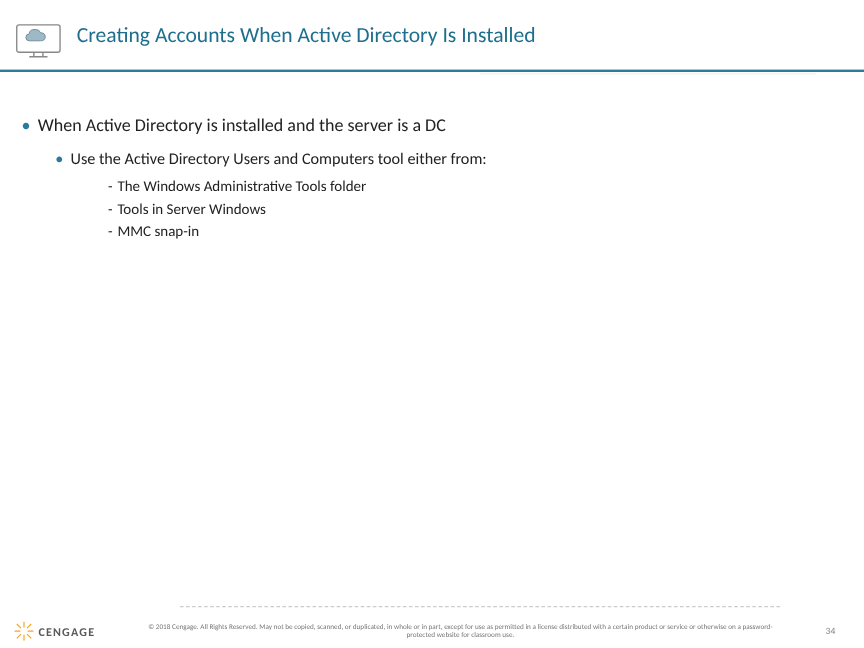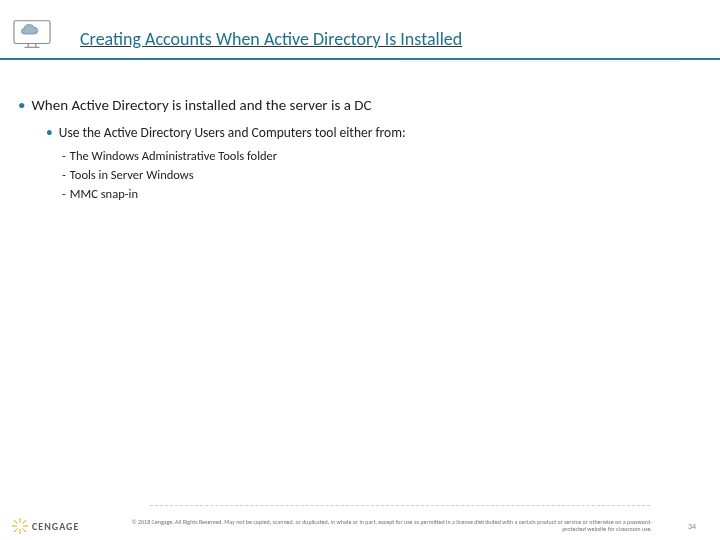--- a/index.html
+++ b/index.html
@@ -2,57 +2,56 @@
 <html><head>
 <meta charset="utf-8">
 <style>
   * { box-sizing: border-box; margin: 0; padding: 0; }
   body {
     width: 720px; height: 540px;
     font-family: Calibri, "Segoe UI", Arial, sans-serif;
     background: #fff; color: #333; position: relative; overflow: hidden;
   }
   .header {
-    display: flex; align-items: flex-end; gap: 26px;
+    display: flex; align-items: flex-start; gap: 10px;
     padding: 18px 10px 8px 10px;
     border-bottom: 2px solid #2a7a9c;
-    text-decoration: underline;
   }
   .logo-cloud {
     width: 38px; height: 32px; position: relative;
     display: flex; align-items: center; justify-content: center;
   }
   .logo-cloud svg { display: block; }
   .logo-wrap { display: flex; flex-direction: column; align-items: center; width: 44px; }
   .title {
     font-size: 18px; color: #1e6f8e; font-weight: 400;
   }
   .content {
     padding: 36px 18px 0 18px;
     font-size: 15px; color: #222;
   }
   .b1 { margin-bottom: 10px; }
   .b1 .dot, .b2 .dot { color: #2a7a9c; margin-right: 6px; }
   .b2 { margin-left: 28px; font-size: 13.5px; margin-bottom: 6px; }
-  .b3 { margin-left: 44px; font-size: 12.5px; color: #222; line-height: 1.5; }
+  .b3 { margin-left: 72px; font-size: 12.5px; color: #222; line-height: 1.5; }
   .b3 .dash { margin-right: 4px; }
   .b1b { margin-top: 22px; }
   .footer {
     position: absolute; bottom: 6px; left: 0; right: 0;
     display: flex; align-items: center; padding: 0 12px; gap: 16px;
   }
   .cengage-logo {
     display: flex; align-items: center; gap: 4px;
     font-size: 10px; letter-spacing: 1px; color: #5b5b5b; font-weight: 600;
   }
   .burst {
     width: 16px; height: 16px; position: relative;
   }
   .copyright {
-    flex: 1; text-align: right; font-size: 6px; color: #777; line-height: 1.2;
+    flex: 1; text-align: center; font-size: 6px; color: #777; line-height: 1.2;
     padding: 0 20px;
   }
   .pagenum {
     font-size: 8px; color: #888; width: 20px; text-align: left;
   }
   .thin-rule {
     position: absolute; bottom: 34px; left: 150px; right: 70px;
     border-top: 1px dashed #ccc;
   }
   .thin-rule2 {

